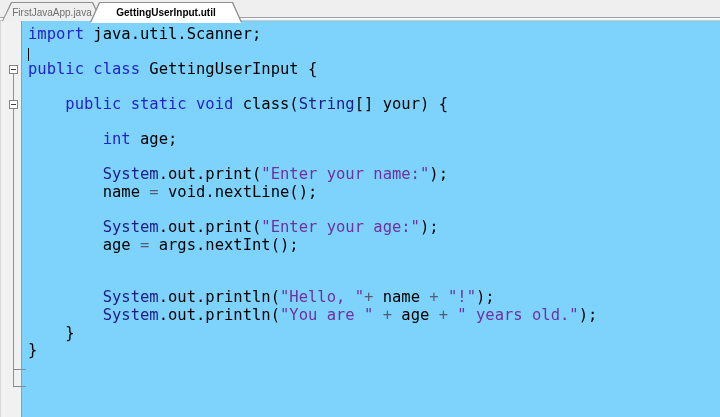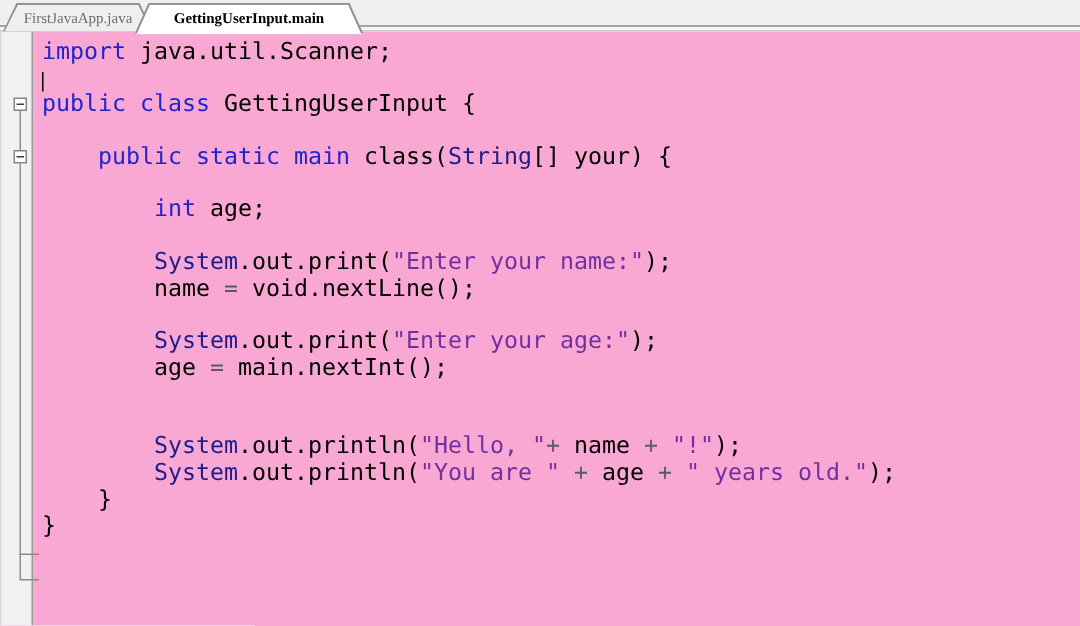--- a/index.html
+++ b/index.html
@@ -14,28 +14,28 @@
     z-index:1;
   }
   .tab{position:absolute;top:2px;height:19px;}
   .tab .shape{position:absolute;inset:0;
     clip-path:polygon(9px 0,calc(100% - 9px) 0,100% 100%,0 100%);
     background:#8f8f8f;}
   .tab .fill{position:absolute;left:0;right:0;top:1px;bottom:0;
     clip-path:polygon(10px 0,calc(100% - 10px) 0,calc(100% - 1px) 100%,1px 100%);
     background:#efefef;}
   .tab .label{position:absolute;inset:0;display:flex;align-items:center;justify-content:center;
-    font-size:10px;color:#6e6e6e;white-space:nowrap;padding-top:1px;font-family:Liberation Serif, serif;}
+    font-size:10px;color:#6e6e6e;white-space:nowrap;padding-top:1px;}
   .tab.inactive{left:2px;width:100px;z-index:2;}
   .tab.active{left:90px;width:152px;z-index:3;}
   .tab.active .fill{background:#ffffff;bottom:-2px;}
   .tab.active .shape{bottom:-1px;}
   .tab.active .label{color:#000;font-weight:700;}
   
-  .editor{position:absolute;left:0;top:21px;width:720px;height:396px;background:#f9a8d4;}
+  .editor{position:absolute;left:0;top:21px;width:720px;height:396px;background:#7dd3fc;}
   .gutter{position:absolute;left:0;top:0;width:20px;height:396px;
     background:#f1f1f1;border-right:1px solid #9b9b9b;border-left:1px solid #d8d8d8;}
   .code{position:absolute;left:21px;top:0;right:0;bottom:0;padding-top:4.5px;}
   .code-line{height:17.6px;line-height:17.6px;white-space:pre;
     font-family:"DejaVu Sans Mono","Liberation Mono",monospace;font-size:15.5px;
     padding-left:7px;color:#000;}
   .tok-kw{color:#2323cd;}
   .tok-cls{color:#1c1c8a;}
   .tok-str{color:#7030a0;}
   .tok-op{color:#5a5a6e;}
@@ -53,50 +53,50 @@
 
 <div class="tabbar">
   <div class="tab inactive">
     <div class="shape"></div>
     <div class="fill"></div>
     <div class="label">FirstJavaApp.java</div>
   </div>
   <div class="tab active">
     <div class="shape"></div>
     <div class="fill"></div>
-    <div class="label">GettingUserInput.main</div>
+    <div class="label">GettingUserInput.util</div>
   </div>
 </div>
 
 <div class="editor">
   <div class="gutter" id="gutter">
       <div class="fold-line" style="top: 48.5px; height: 316.8px;"></div>
       <div class="fold-box" style="top: 44px;">
         <div class="minus"></div>
       </div>
       <div class="fold-box" style="top: 79.2px;">
         <div class="minus"></div>
       </div>
       <div class="fold-tick" style="top: 347.7px;"></div>
       <div class="fold-tick" style="top: 365.3px;"></div>
     </div>
   <div class="code" id="code">
       <div class="code-line"><span class="tok-kw">import</span><span class="tok-pl"> java.util.Scanner;</span></div>
       <div class="code-line"></div>
       <div class="code-line"><span class="tok-kw">public</span><span class="tok-pl"> </span><span class="tok-kw">class</span><span class="tok-pl"> GettingUserInput {</span></div>
       <div class="code-line"></div>
-      <div class="code-line"><span class="tok-pl">    </span><span class="tok-kw">public</span><span class="tok-pl"> </span><span class="tok-kw">static</span><span class="tok-pl"> </span><span class="tok-kw">main</span><span class="tok-pl"> class(</span><span class="tok-cls">String</span><span class="tok-pl">[] your) {</span></div>
+      <div class="code-line"><span class="tok-pl">    </span><span class="tok-kw">public</span><span class="tok-pl"> </span><span class="tok-kw">static</span><span class="tok-pl"> </span><span class="tok-kw">void</span><span class="tok-pl"> class(</span><span class="tok-cls">String</span><span class="tok-pl">[] your) {</span></div>
       <div class="code-line"></div>
       <div class="code-line"><span class="tok-pl">        </span><span class="tok-kw">int</span><span class="tok-pl"> age;</span></div>
       <div class="code-line"></div>
       <div class="code-line"><span class="tok-pl">        </span><span class="tok-cls">System</span><span class="tok-pl">.out.print(</span><span class="tok-str">"Enter your name:"</span><span class="tok-pl">);</span></div>
       <div class="code-line"><span class="tok-pl">        name </span><span class="tok-op">=</span><span class="tok-pl"> void.nextLine();</span></div>
       <div class="code-line"></div>
       <div class="code-line"><span class="tok-pl">        </span><span class="tok-cls">System</span><span class="tok-pl">.out.print(</span><span class="tok-str">"Enter your age:"</span><span class="tok-pl">);</span></div>
-      <div class="code-line"><span class="tok-pl">        age </span><span class="tok-op">=</span><span class="tok-pl"> main.nextInt();</span></div>
+      <div class="code-line"><span class="tok-pl">        age </span><span class="tok-op">=</span><span class="tok-pl"> args.nextInt();</span></div>
       <div class="code-line"></div>
       <div class="code-line"></div>
       <div class="code-line"><span class="tok-pl">        </span><span class="tok-cls">System</span><span class="tok-pl">.out.println(</span><span class="tok-str">"Hello, "</span><span class="tok-op">+</span><span class="tok-pl"> name </span><span class="tok-op">+</span><span class="tok-pl"> </span><span class="tok-str">"!"</span><span class="tok-pl">);</span></div>
       <div class="code-line"><span class="tok-pl">        </span><span class="tok-cls">System</span><span class="tok-pl">.out.println(</span><span class="tok-str">"You are "</span><span class="tok-pl"> </span><span class="tok-op">+</span><span class="tok-pl"> age </span><span class="tok-op">+</span><span class="tok-pl"> </span><span class="tok-str">" years old."</span><span class="tok-pl">);</span></div>
       <div class="code-line"><span class="tok-pl">    }</span></div>
       <div class="code-line"><span class="tok-pl">}</span></div>
     </div>
   <div class="caret"></div>
 </div>
 

